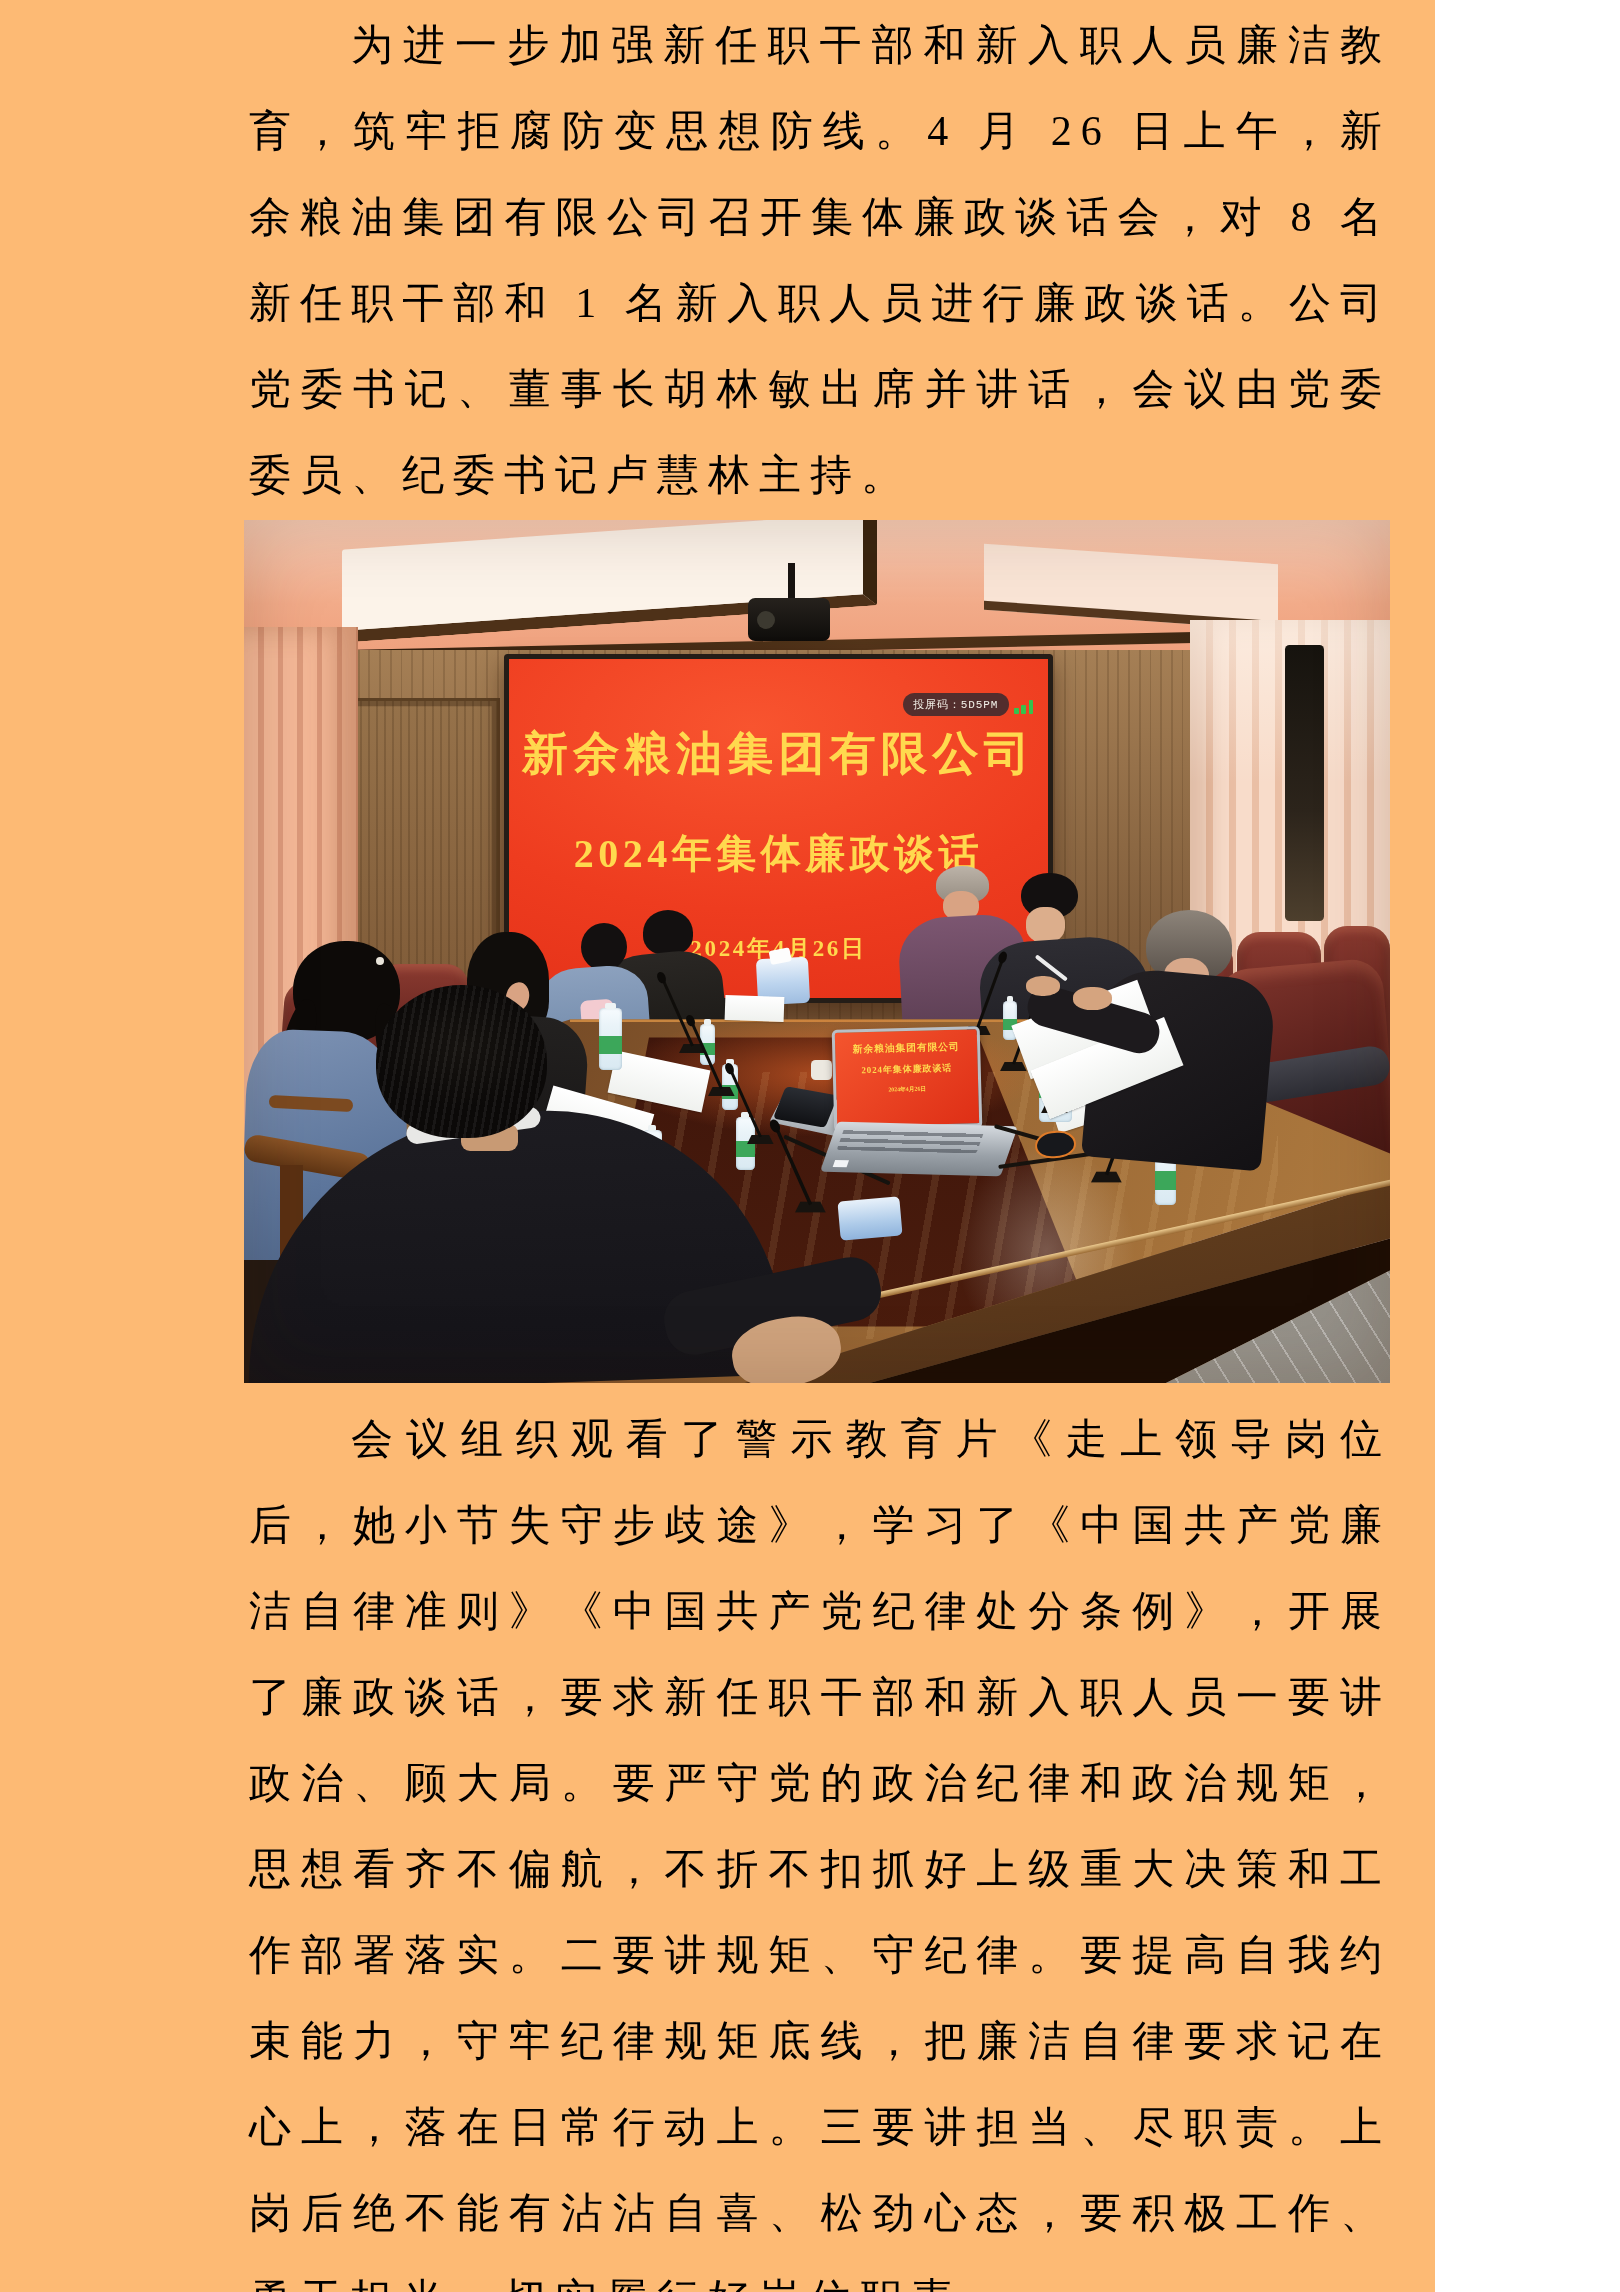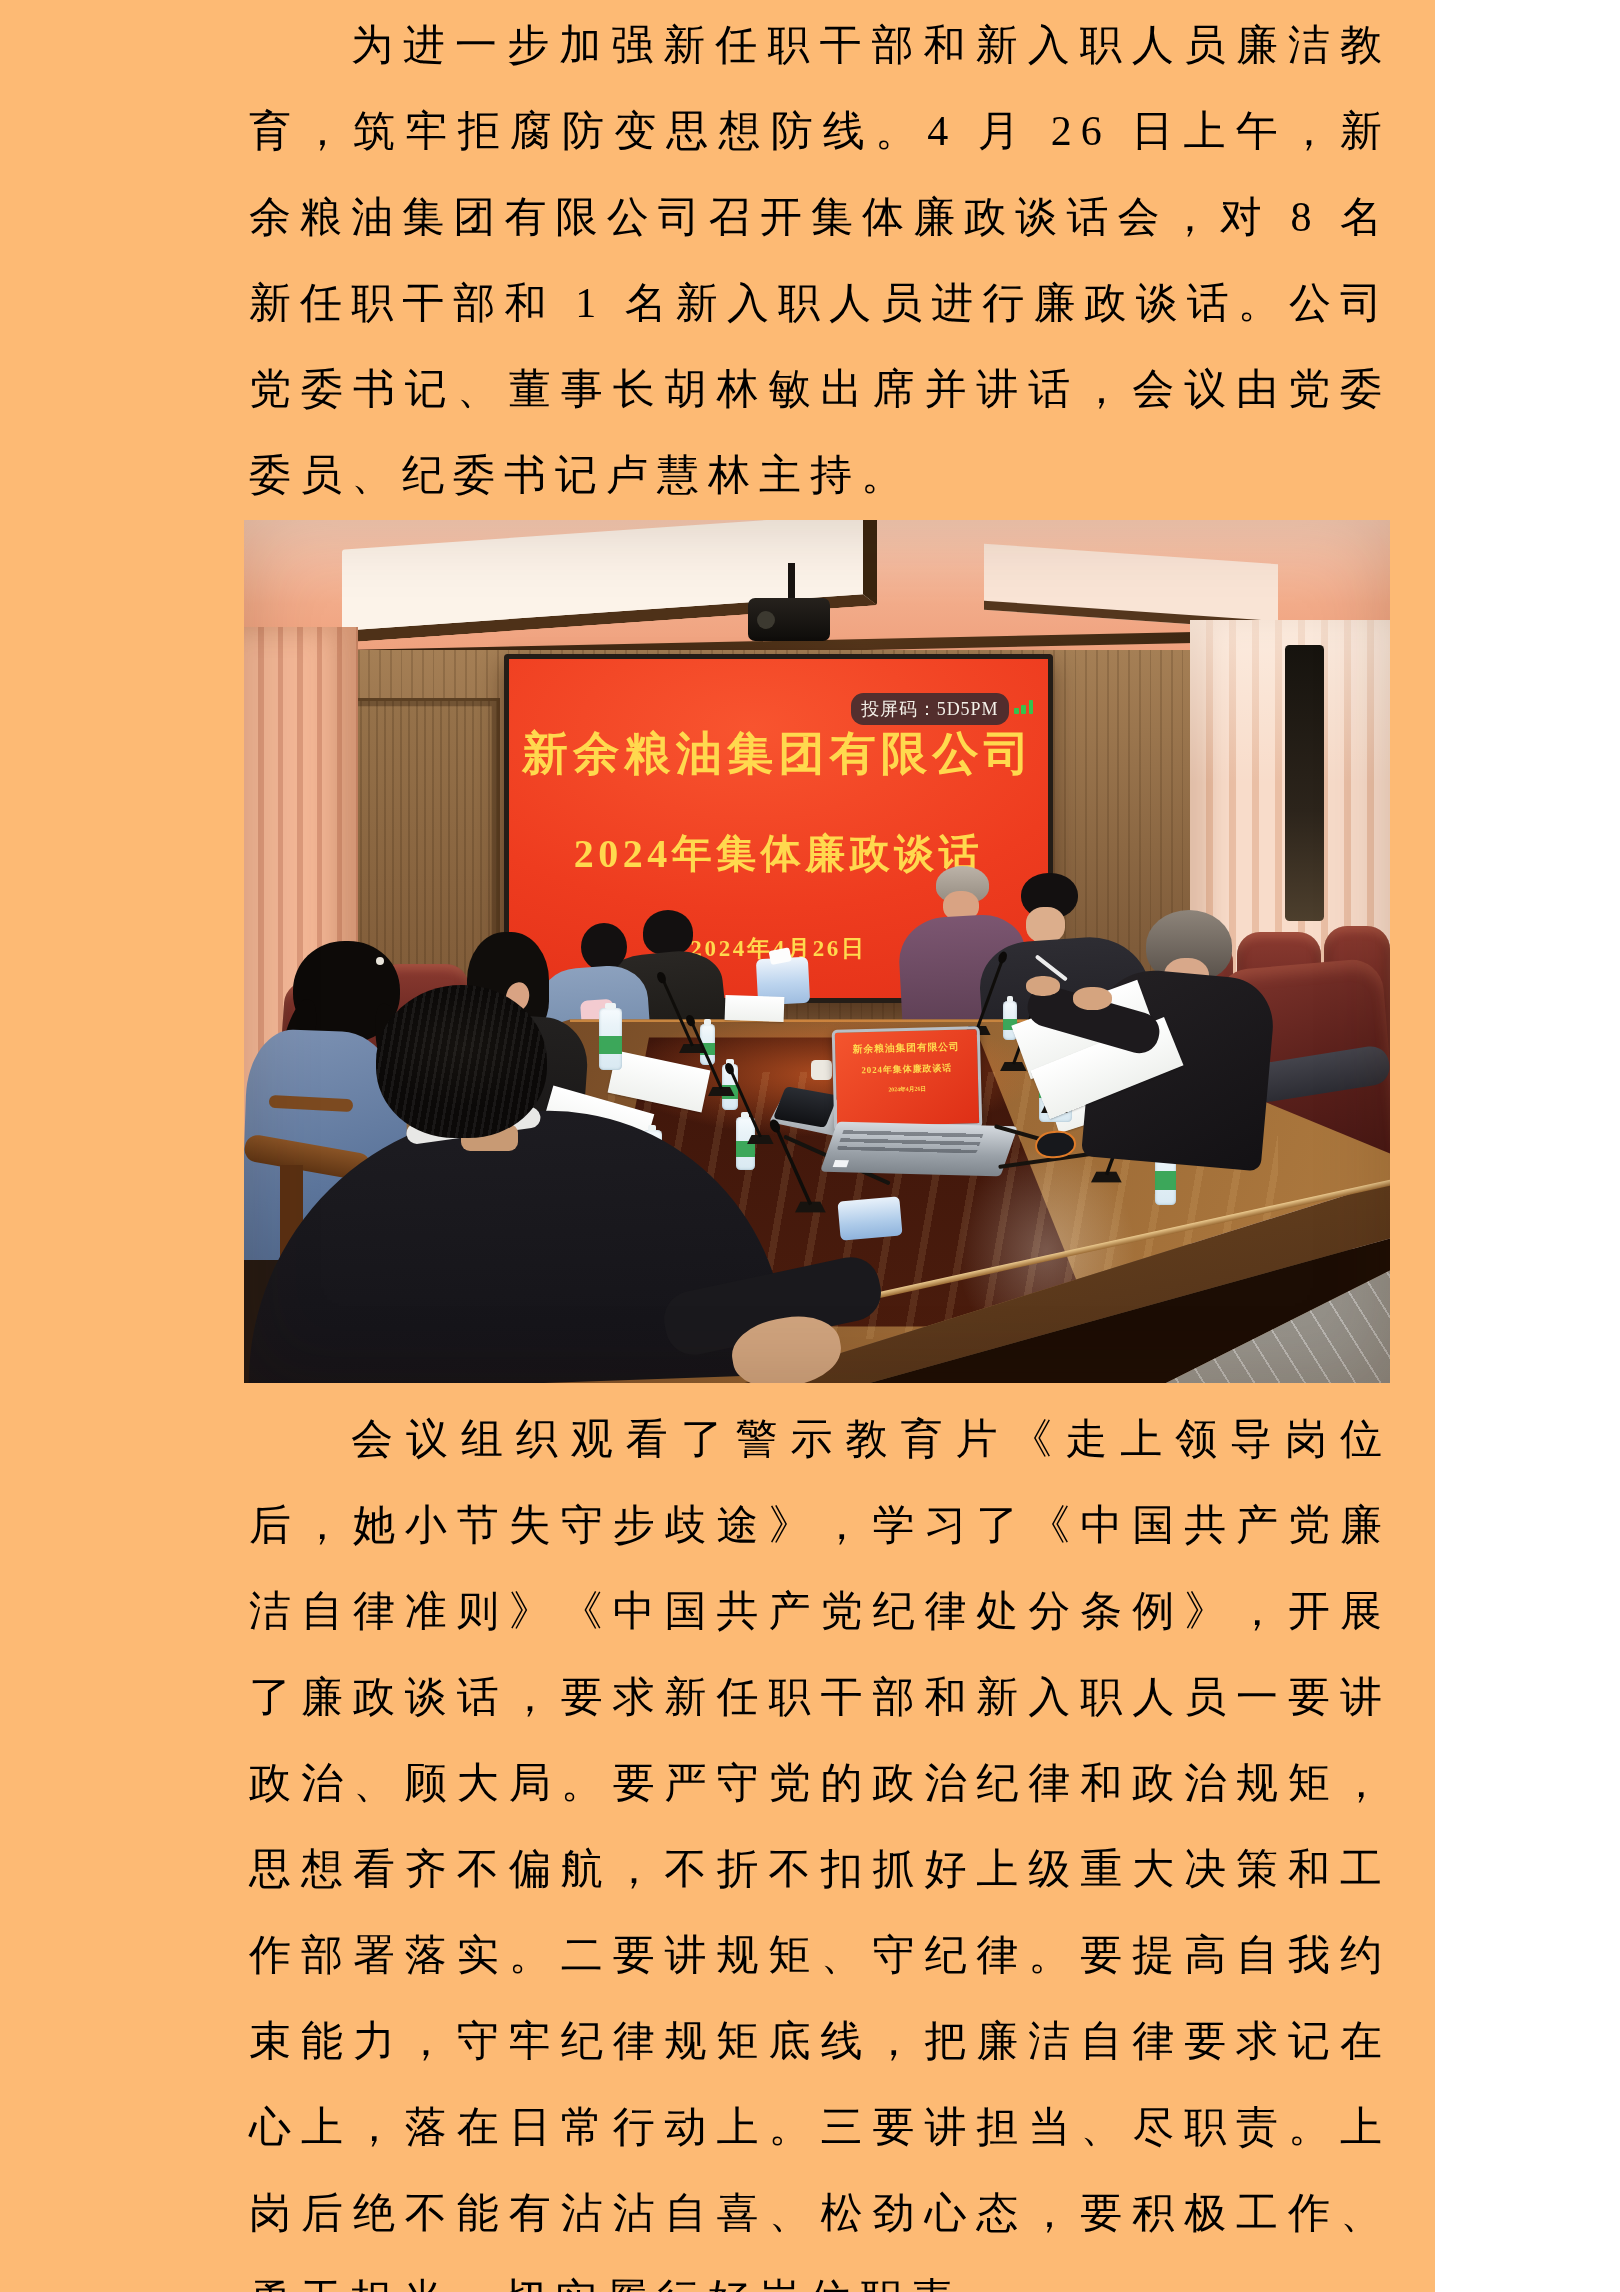--- a/index.html
+++ b/index.html
@@ -58,22 +58,22 @@
 
   
   .screen { left:260px; top:134px; width:549px; height:349px;
     border:5.3px solid #241d17; border-radius:3.6px;
     background:radial-gradient(140% 120% at 45% 20%, #f8542f 0%, #ee3c1f 45%, #dd2a14 100%);
     box-shadow:0 10.7px 25px rgba(40,18,6,.45); text-align:center; }
   .scr-title { margin-top:64px; font-size:46px; font-weight:700; color:#ffd94e; letter-spacing:5.3px; }
   .scr-sub   { margin-top:41px; font-size:40px; font-weight:700; color:#ffd94e; letter-spacing:4.5px; }
   .scr-date  { margin-top:52px; font-size:23px; font-weight:700; color:#ffd94e; letter-spacing:2.7px; }
   .badge { position:absolute; right:39px; top:34px; padding:3.6px 10.7px; border-radius:12.5px;
-    background:rgba(42,40,48,.8); color:#f3f0e8; font-size:18px; letter-spacing:0.9px;
-    font-family:Liberation Serif, serif; }
+    background:rgba(42,40,48,.8); color:#f3f0e8; font-size:11px; letter-spacing:0.9px;
+    font-family:Liberation Mono, monospace; }
   .sig { position:absolute; right:10.7px; top:39px; width:23px; height:16px; }
   .sig span { position:absolute; bottom:0; width:4.5px; background:#35c24d; border-radius:0.9px; }
   .sig span:nth-child(1){ left:0; height:6.2px; }
   .sig span:nth-child(2){ left:7.1px; height:9.8px; }
   .sig span:nth-child(3){ left:14.3px; height:14.3px; }
 
   
   .chair { background:linear-gradient(180deg,#8a3a30 0%,#6b2822 45%,#541d19 100%);
     border-radius:23px 23px 7.1px 7.1px;
     box-shadow:inset 0 5.3px 9px rgba(255,160,120,.25), inset 0 -10.7px 14.3px rgba(0,0,0,.4); }

